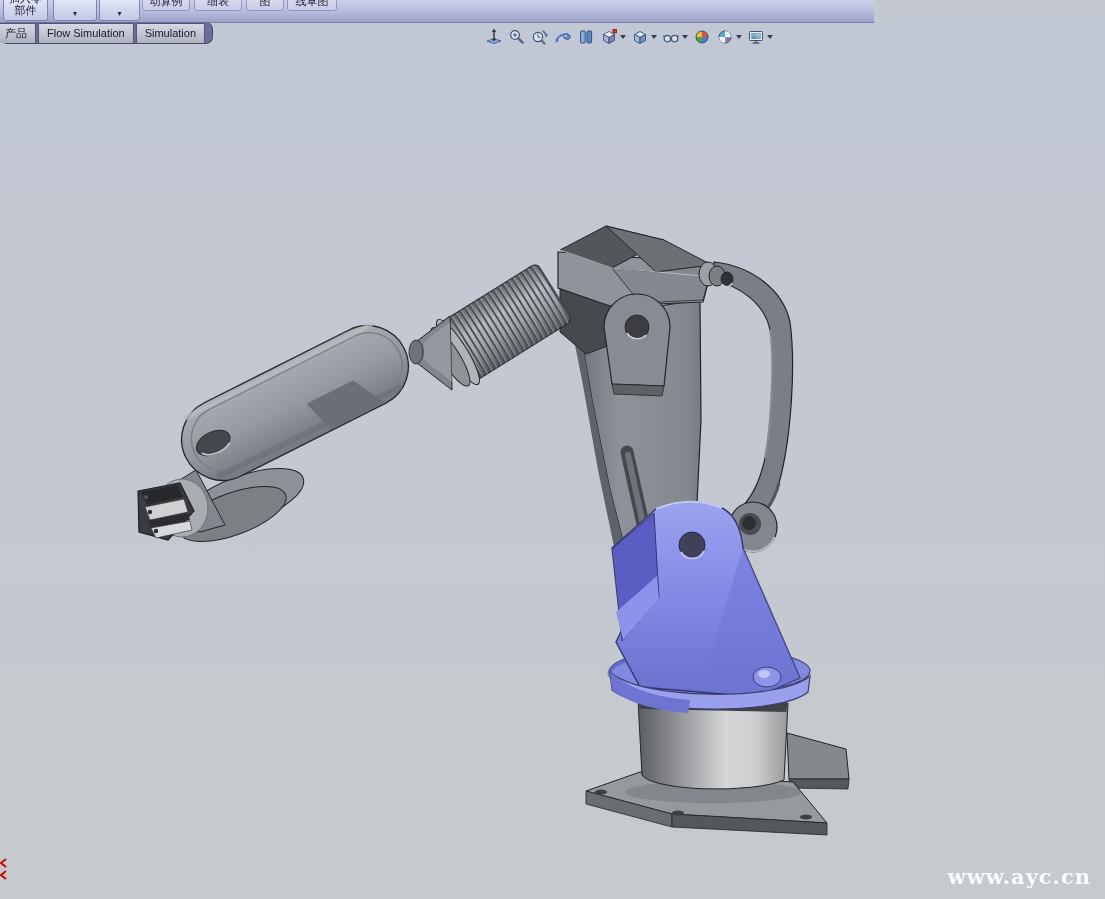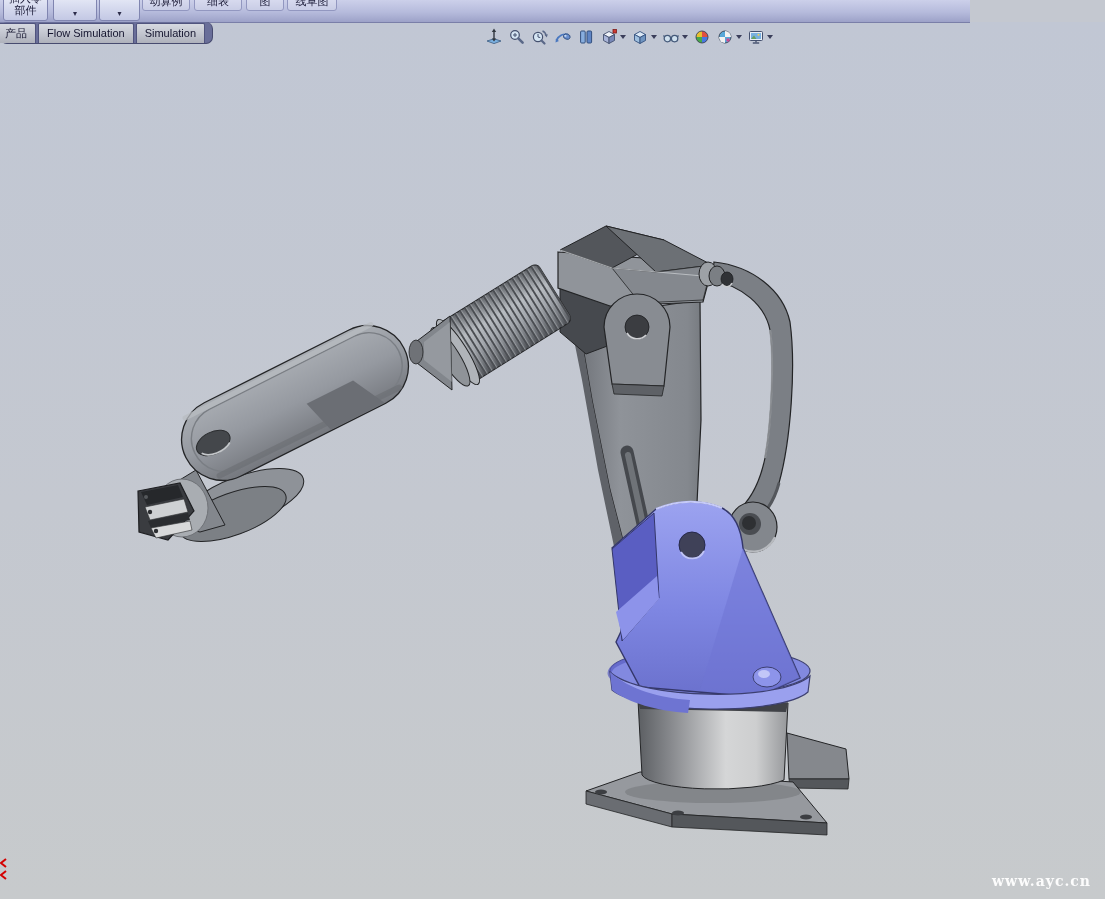--- a/index.html
+++ b/index.html
@@ -3,21 +3,21 @@
 <meta charset="utf-8">
 <style>
   html,body{margin:0;padding:0;}
   body{
     width:1105px;height:899px;position:relative;overflow:hidden;
     font-family:"Liberation Sans","DejaVu Sans",sans-serif;
     background:#c4c8d0;
   }
   
   .cm-strip{
-    position:absolute;left:0;top:0;width:970px;height:22px;
+    position:absolute;left:0;top:0;width:874px;height:22px;
     background:linear-gradient(180deg,#ccd0ea 0%,#b6bbdc 55%,#9da2c8 100%);
     border-bottom:1px solid #7a7fa8;
     overflow:hidden;z-index:30;
   }
   .cm-btn{
     position:absolute;border:1px solid #8085b0;border-radius:3px;
     background:linear-gradient(180deg,#f4f6fc 0%,#dde1f2 45%,#c3c8e4 100%);
     box-sizing:border-box;color:#1c1c38;
   }
   .cm-big{left:3px;top:-12px;width:45px;height:33px;text-align:center;
@@ -66,21 +66,21 @@
   .hud-btn{display:flex;align-items:center;padding:1px;border-radius:2px;}
   .hud-btn svg{display:block;}
   .hud-caret{
     width:0;height:0;border-left:3.5px solid transparent;border-right:3.5px solid transparent;
     border-top:4px solid #3a3e5a;margin-left:2px;
   }
   
   .watermark{
     position:absolute;right:14px;bottom:10px;
     font-family:"DejaVu Serif","Liberation Serif",serif;font-weight:bold;
-    font-size:14px;color:#ffffff;opacity:0.95;letter-spacing:1px;z-index:10;
+    font-size:21px;color:#ffffff;opacity:0.95;letter-spacing:1px;z-index:10;
   }
   
   .origin-frag{position:absolute;left:0;top:836px;z-index:10;}
 </style>
 </head>
 <body>
 
 <div class="cm-strip">
   <div class="cm-btn cm-big">
     <div>插入零</div>

